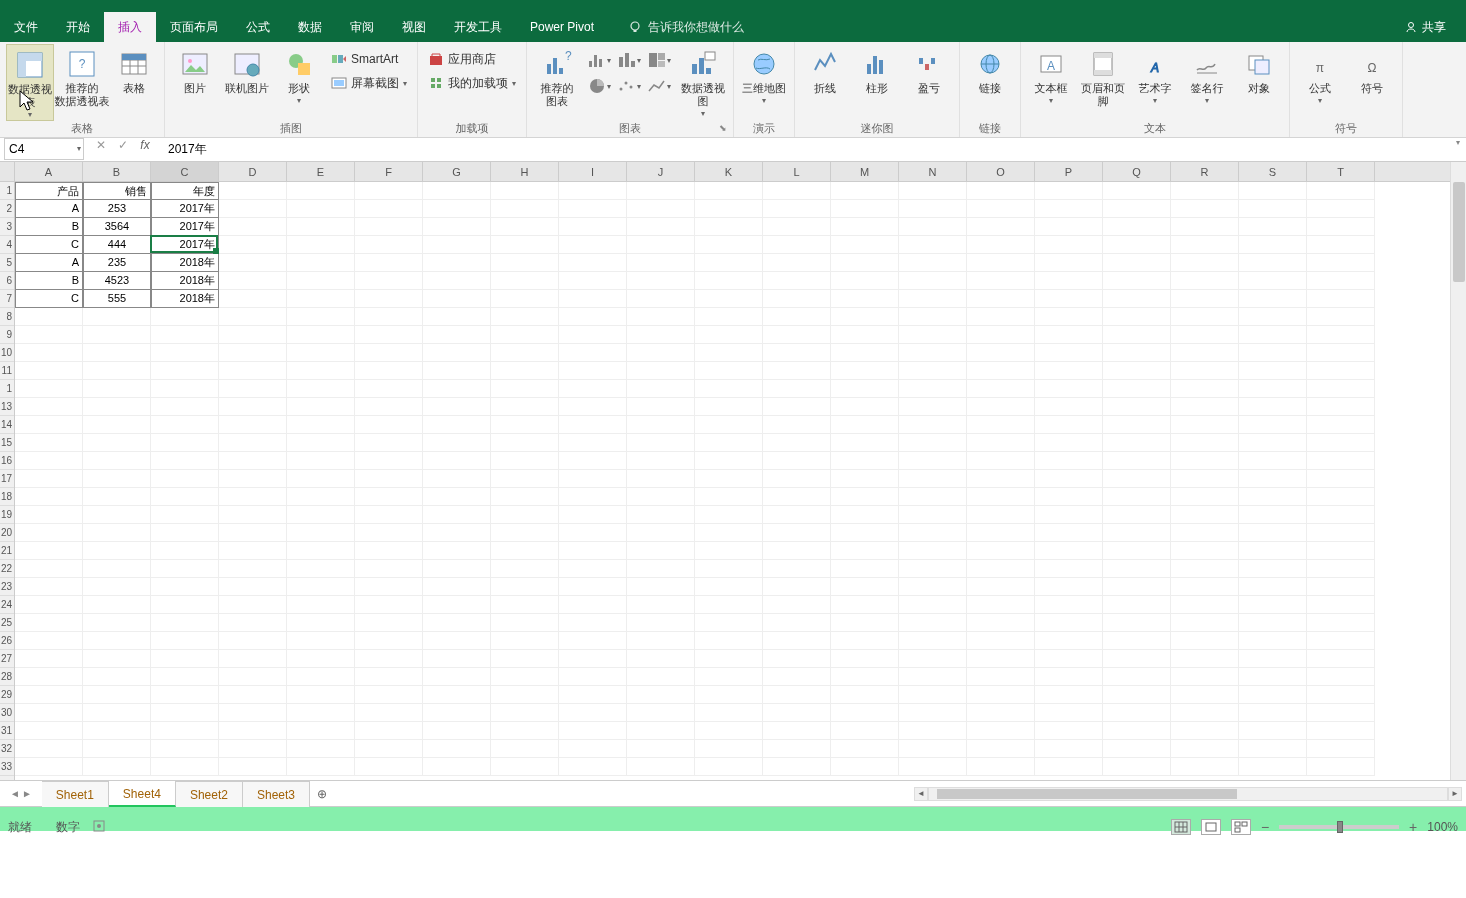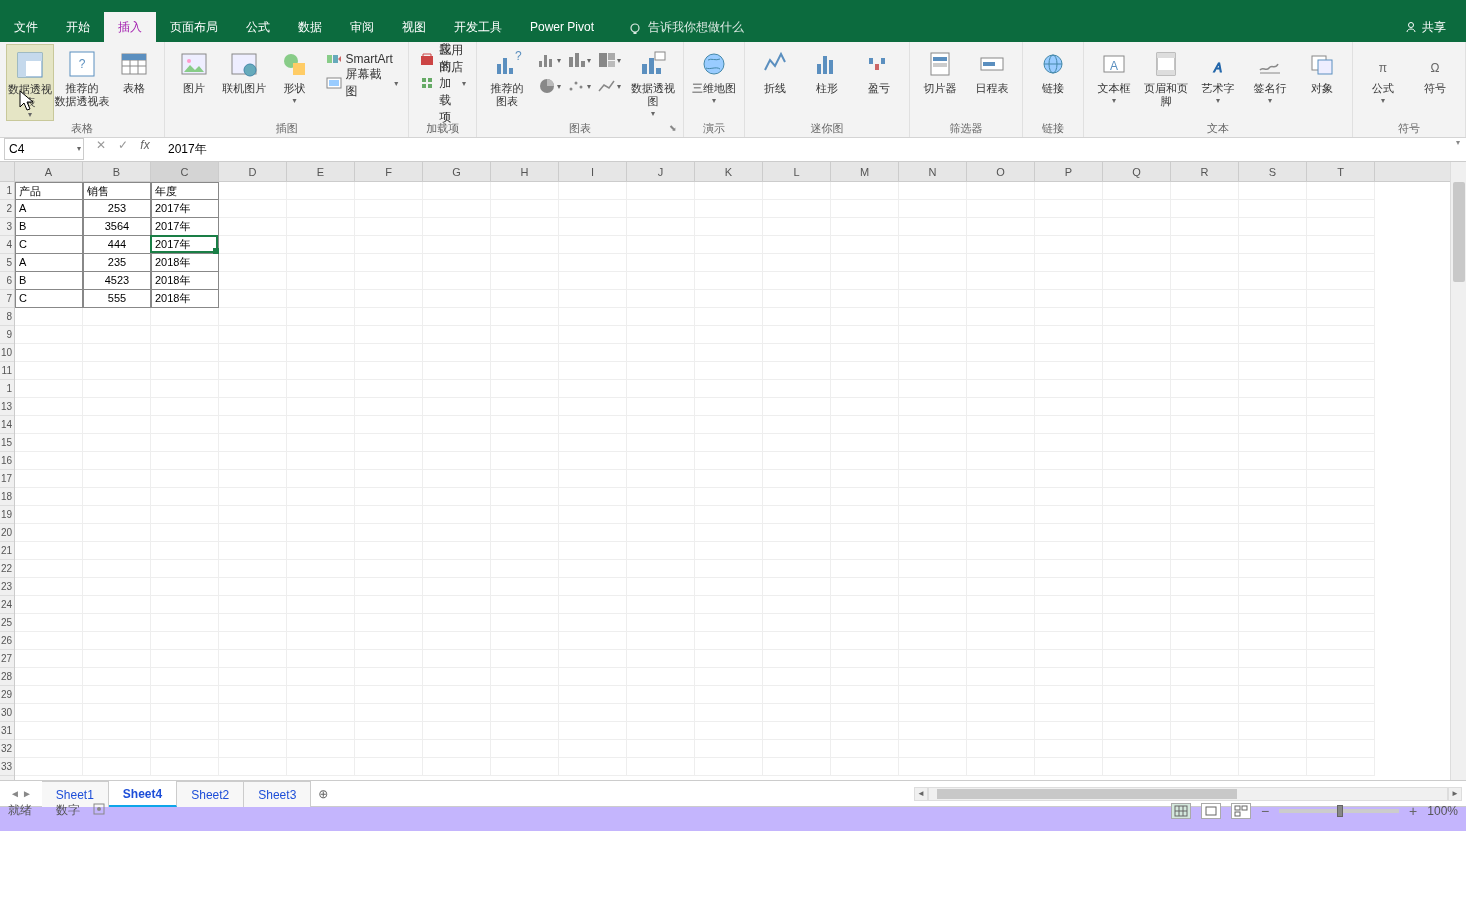--- a/index.html
+++ b/index.html
@@ -1,21 +1,21 @@
 <!DOCTYPE html>
 <html><head>
 <meta charset="utf-8">
 <style>
 *{box-sizing:border-box;margin:0;padding:0;font-family:"Microsoft YaHei","Segoe UI",sans-serif;font-size:12px;user-select:none}
 body{background:#fff;overflow:hidden;width:1466px;height:898px}
 .titlebar{height:12px;background:#0c6b3e}
 .tabs{height:30px;background:#0c6b3e;display:flex;align-items:center;color:#fff}
 .tab{padding:0 14px;height:30px;line-height:30px;cursor:pointer}
 .tab.active{background:#f3f3f3;color:#a21caf}
-.tell-me{display:flex;align-items:flex-end;margin-left:20px;opacity:.85}
+.tell-me{display:flex;align-items:center;margin-left:20px;opacity:.85}
 .tell-me svg{margin-right:6px}
 .share{margin-left:auto;margin-right:20px;display:flex;align-items:center;color:#fff}
 .share svg{margin-right:4px}
 .ribbon{height:96px;background:#f3f3f3;border-bottom:1px solid #d4d4d4;display:flex}
 .group{display:flex;flex-direction:column;align-items:center;padding:2px 6px 0;border-right:1px solid #e0e0e0;position:relative}
 .group-items{display:flex;flex:1;align-items:flex-start;gap:4px}
 .group-label{font-size:11px;color:#666;height:16px;text-align:center}
 .big-btn{display:flex;flex-direction:column;align-items:center;justify-content:flex-start;width:48px;padding-top:4px;cursor:pointer;text-align:center;line-height:1.2}
 .big-btn.hover{background:#e5e5c5;border:1px solid #c8c89a}
 .big-btn .ico{width:32px;height:32px;margin-bottom:2px;display:flex;align-items:center;justify-content:center}
@@ -45,37 +45,37 @@
 .col-hdr{width:68px;text-align:center;font-size:11px;color:#555;border-right:1px solid #ccc;line-height:20px}
 .col-hdr.sel{background:#d4d4d4}
 .rows{position:relative}
 .row{display:flex;height:18px}
 .cell{width:68px;height:18px;border-right:1px solid #eee;border-bottom:1px solid #eee;padding:0 3px;font-size:11px;line-height:17px;overflow:hidden;white-space:nowrap}
 .cell.b-t{border-top:1px solid #888}
 .cell.b-l{border-left:1px solid #888}
 .cell.b-r{border-right:1px solid #888}
 .cell.b-b{border-bottom:1px solid #888}
 .cell.num{text-align:center}
-.cell.ctr{text-align:left}
+.cell.ctr{text-align:right}
 .active-cell{position:absolute;border:2px solid #1a7e46;pointer-events:none}
 .active-cell::after{content:"";position:absolute;right:-3px;bottom:-3px;width:6px;height:6px;background:#1a7e46}
 .cursor{position:absolute;left:19px;top:90px;pointer-events:none}
 .vscroll{width:16px;background:#f0f0f0;border-left:1px solid #ddd;position:relative}
 .vthumb{position:absolute;top:20px;left:2px;width:12px;height:100px;background:#c8c8c8;border-radius:2px}
 .sheet-tabs{height:26px;background:#fff;border-top:1px solid #ccc;display:flex;align-items:center}
 .nav-arrows{display:flex;gap:2px;padding:0 10px;color:#888}
 .nav-arrow{cursor:pointer;font-size:10px}
-.stab{height:26px;padding:0 14px;line-height:26px;border-right:1px solid #ccc;cursor:pointer;font-size:12px;color:#1d4ed8;background:#f7f7f7;border-top:1px solid #ccc}
-.stab.active{background:#fff;border-bottom:2px solid #0ea5e9;border-top:none;font-weight:700}
+.stab{height:26px;padding:0 14px;line-height:26px;border-right:1px solid #ccc;cursor:pointer;font-size:12px;color:#a16207;background:#f7f7f7;border-top:1px solid #ccc}
+.stab.active{background:#fff;border-bottom:2px solid #22c55e;border-top:none;font-weight:400}
 .addsheet{width:24px;text-align:center;cursor:pointer;color:#666;border:none;background:none}
 .hscroll-area{flex:1;display:flex;align-items:center;justify-content:flex-end;padding-right:4px}
 .hscroll{width:520px;height:14px;background:#f0f0f0;position:relative;border:1px solid #ddd}
 .hthumb{position:absolute;left:8px;top:1px;width:300px;height:10px;background:#c8c8c8}
 .harrow{width:14px;height:14px;background:#f0f0f0;border:1px solid #ddd;text-align:center;font-size:8px;line-height:12px;color:#666;cursor:pointer}
-.statusbar{height:22px;background:#c4b5fd;border-top:1px solid #ccc;display:flex;align-items:flex-end;padding:12px 8px;font-size:11px;color:#555}
+.statusbar{height:22px;background:#86efac;border-top:1px solid #ccc;display:flex;align-items:flex-start;padding:12px 8px;font-size:11px;color:#555}
 .sb-right{margin-left:auto;display:flex;align-items:center;gap:10px}
 .view-btn{width:20px;height:16px;border:1px solid #aaa;background:#fff;cursor:pointer;display:flex;align-items:center;justify-content:center}
 .view-btn.active{background:#d4e8dc}
 .zoom-slider{width:120px;height:4px;background:#ccc;position:relative}
 .zoom-handle{position:absolute;left:58px;top:-4px;width:6px;height:12px;background:#888;border:1px solid #666}
 .zoom-btn{cursor:pointer;color:#666;font-size:14px}
 svg{overflow:visible}
 </style>
 </head>
 <body>
@@ -350,44 +350,20 @@
               <rect x="10" y="14" width="4" height="6" fill="#c66"></rect>
               <rect x="16" y="8" width="4" height="6" fill="#5b8fbf"></rect>
             </svg>
           </div>
           <div class="lab">盈亏</div>
         </div>
     </div>
     <div class="group-label">迷你图</div>
   </div>
 
-  <div class="group">
-    <div class="group-items">
-      <div class="big-btn">
-          <div class="ico">
-            <svg width="28" height="28">
-              <rect x="5" y="3" width="18" height="22" fill="#fff" stroke="#888"></rect>
-              <rect x="7" y="7" width="14" height="4" fill="#5b8fbf"></rect>
-              <rect x="7" y="13" width="14" height="4" fill="#ccc"></rect>
-            </svg>
-          </div>
-          <div class="lab">切片器</div>
-        </div>
-      <div class="big-btn">
-          <div class="ico">
-            <svg width="28" height="28">
-              <rect x="3" y="8" width="22" height="12" fill="#fff" stroke="#888"></rect>
-              <rect x="5" y="12" width="12" height="4" fill="#5b8fbf"></rect>
-            </svg>
-          </div>
-          <div class="lab">日程表</div>
-        </div>
-    </div>
-    <div class="group-label">筛选器</div>
-  </div>
 
   <div class="group">
     <div class="group-items">
       <div class="big-btn">
           <div class="ico">
             <svg width="28" height="28">
               <circle cx="14" cy="14" r="9" fill="#9cf" stroke="#48a"></circle>
               <ellipse cx="14" cy="14" rx="4" ry="9" fill="none" stroke="#48a"></ellipse>
               <line x1="5" y1="14" x2="23" y2="14" stroke="#48a"></line>
             </svg>

